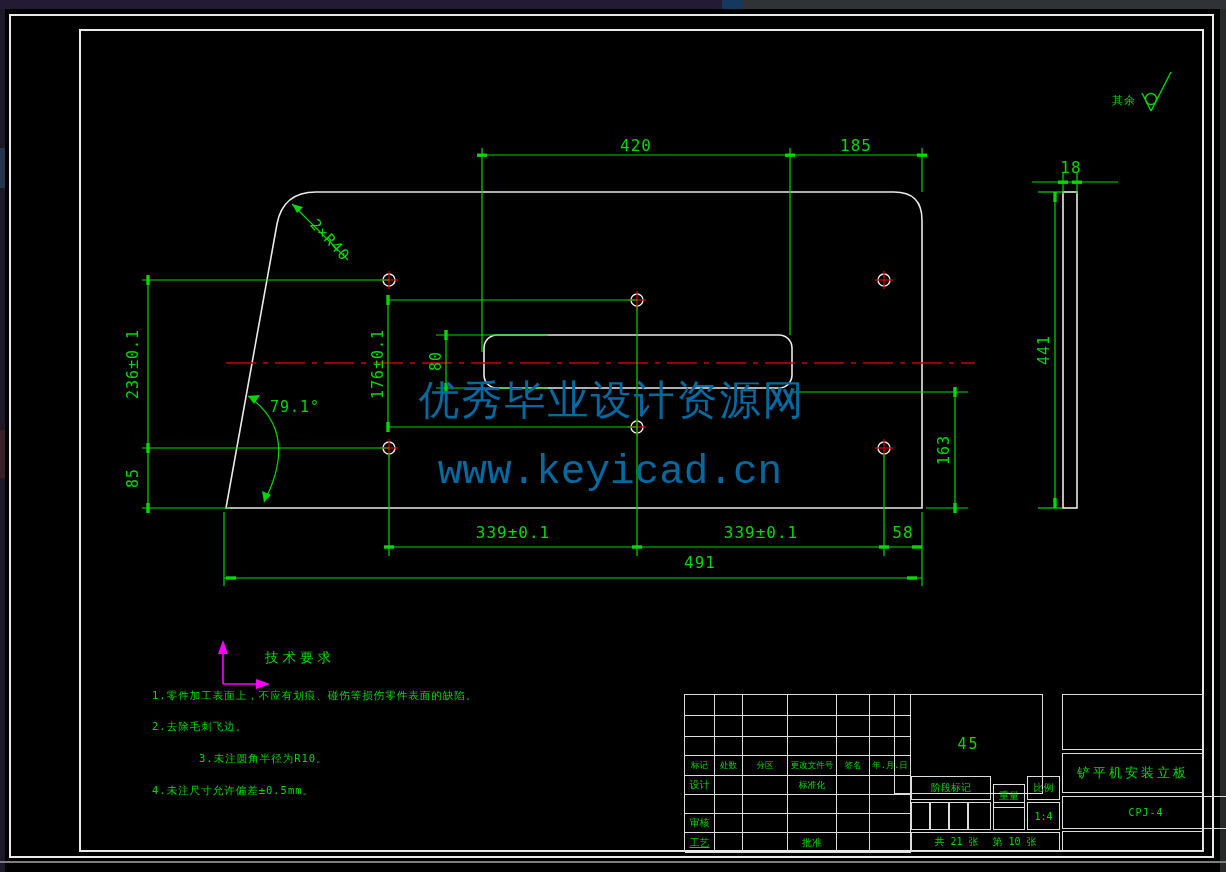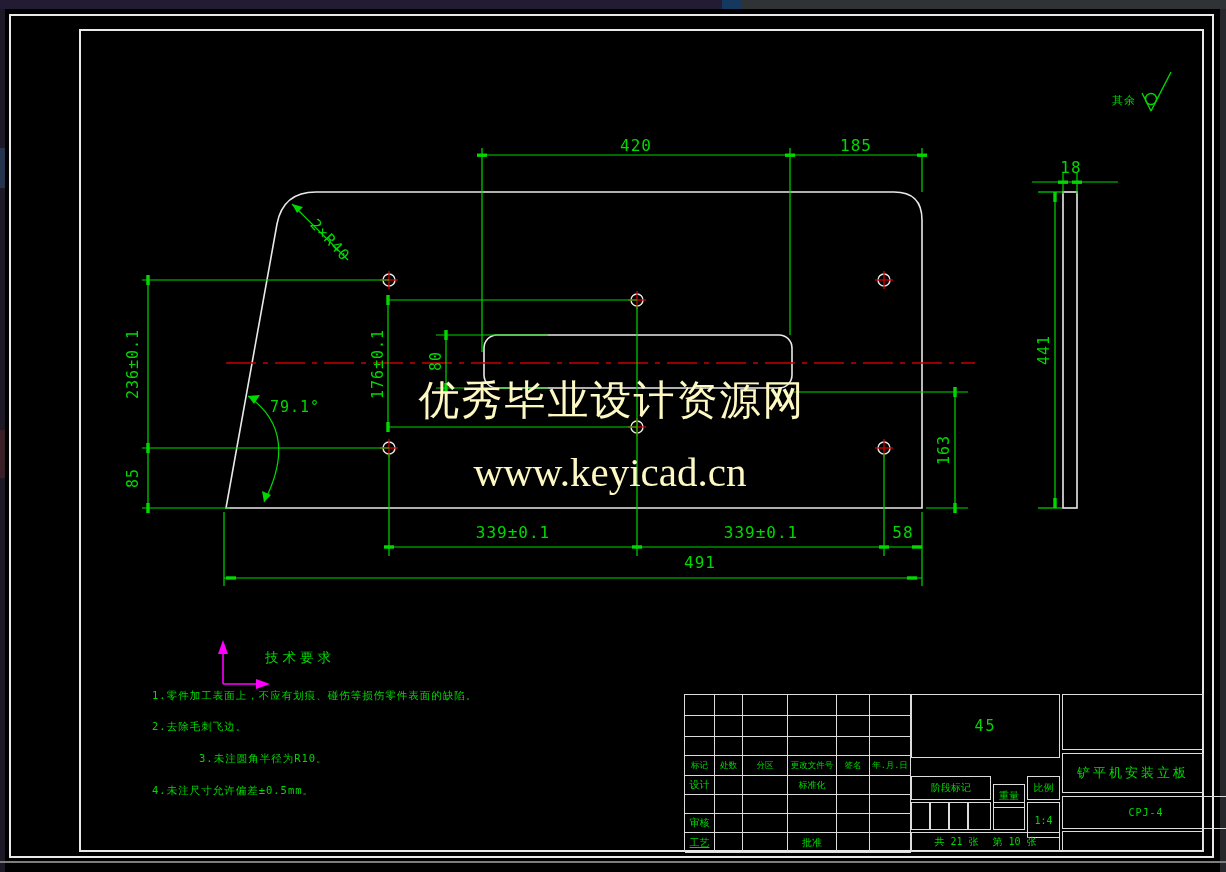--- a/index.html
+++ b/index.html
@@ -13,22 +13,22 @@
                border:2px solid #e9e9e9;box-sizing:border-box;}
   #inner-frame{position:absolute;left:79px;top:29px;width:1125px;height:823px;
                border:2px solid #e9e9e9;box-sizing:border-box;}
   
   .dim{position:absolute;color:#00d800;font-size:16px;white-space:nowrap;
        transform:translate(-50%,-50%);letter-spacing:1px;}
   .dim.sm{font-size:15px;}
   .vdim{position:absolute;color:#00d800;font-size:15px;white-space:nowrap;
         transform:translate(-50%,-50%) rotate(-90deg);letter-spacing:1px;}
   .note{position:absolute;color:#00d800;font-size:10.5px;white-space:nowrap;letter-spacing:1px;}
-  .wm{position:absolute;color:#fef9c3;white-space:nowrap;transform:translate(-50%,-50%);
-      font-family:Liberation Serif, serif;}
+  .wm{position:absolute;color:#0369a1;white-space:nowrap;transform:translate(-50%,-50%);
+      font-family:Liberation Mono, monospace;}
   
   #title-block{position:absolute;left:684px;top:694px;width:520px;height:158px;color:#00d800;}
   .lg{position:absolute;left:0;top:0;width:264px;height:158px;display:grid;
       grid-template-columns:30px 28px 45px 49px 33px 41px;
       grid-template-rows:21px 21px 19px 20px 19px 19px 19px 20px;
       border-left:1.5px solid #dcdcdc;border-top:1.5px solid #dcdcdc;box-sizing:border-box;}
   .lg>div{border-right:1.5px solid #dcdcdc;border-bottom:1.5px solid #dcdcdc;
       display:flex;align-items:center;justify-content:center;font-size:8.5px;
       white-space:nowrap;overflow:hidden;color:#00d800;}
   .cell{position:absolute;border:1.5px solid #dcdcdc;box-sizing:border-box;
@@ -238,30 +238,30 @@
         <div></div>
         <div></div>
       <div style="font-size:10px;text-decoration:underline;">工艺</div>
       <div></div>
         <div></div>
       <div style="font-size:10px;">批准</div>
       <div></div>
         <div></div>
     </div>
 
-    <div class="cell" style="left:227px;top:0;width:149px;height:64px;font-size:15px;letter-spacing:2px;">45</div>
+    <div class="cell" style="left:210px;top:0;width:149px;height:100px;font-size:15px;letter-spacing:2px;">45</div>
     <div class="cell" style="left:227px;top:82px;width:80px;height:24px;font-size:10px;">阶段标记</div>
     <div class="cell" style="left:309px;top:82px;width:32px;height:24px;font-size:10px;margin-top:8px;">重量</div>
     <div class="cell" style="left:343px;top:82px;width:33px;height:24px;font-size:10px;">比例</div>
     <div class="cell" style="left:227px;top:108px;width:19px;height:28px;"></div>
     <div class="cell" style="left:246px;top:108px;width:19px;height:28px;"></div>
     <div class="cell" style="left:265px;top:108px;width:19px;height:28px;"></div>
     <div class="cell" style="left:284px;top:108px;width:23px;height:28px;"></div>
     <div class="cell" style="left:309px;top:108px;width:32px;height:28px;"></div>
-    <div class="cell" style="left:343px;top:108px;width:33px;height:36px;font-size:10px;">1:4</div>
+    <div class="cell" style="left:343px;top:108px;width:33px;height:28px;font-size:10px;">1:4</div>
     <div class="cell" style="left:227px;top:138px;width:149px;height:20px;font-size:10px;gap:14px;">
       <span>共 21 张</span>
       <span>第 10 张</span>
     </div>
 
     <div class="cell" style="left:378px;top:0;width:142px;height:56px;"></div>
     <div class="cell" style="left:378px;top:59px;width:142px;height:40px;font-size:13px;letter-spacing:3px;">铲平机安装立板</div>
     <div class="cell" style="left:378px;top:102px;width:168px;height:33px;font-size:10px;letter-spacing:1px;">CPJ-4</div>
     <div class="cell" style="left:378px;top:137px;width:142px;height:21px;"></div>
   </div>

